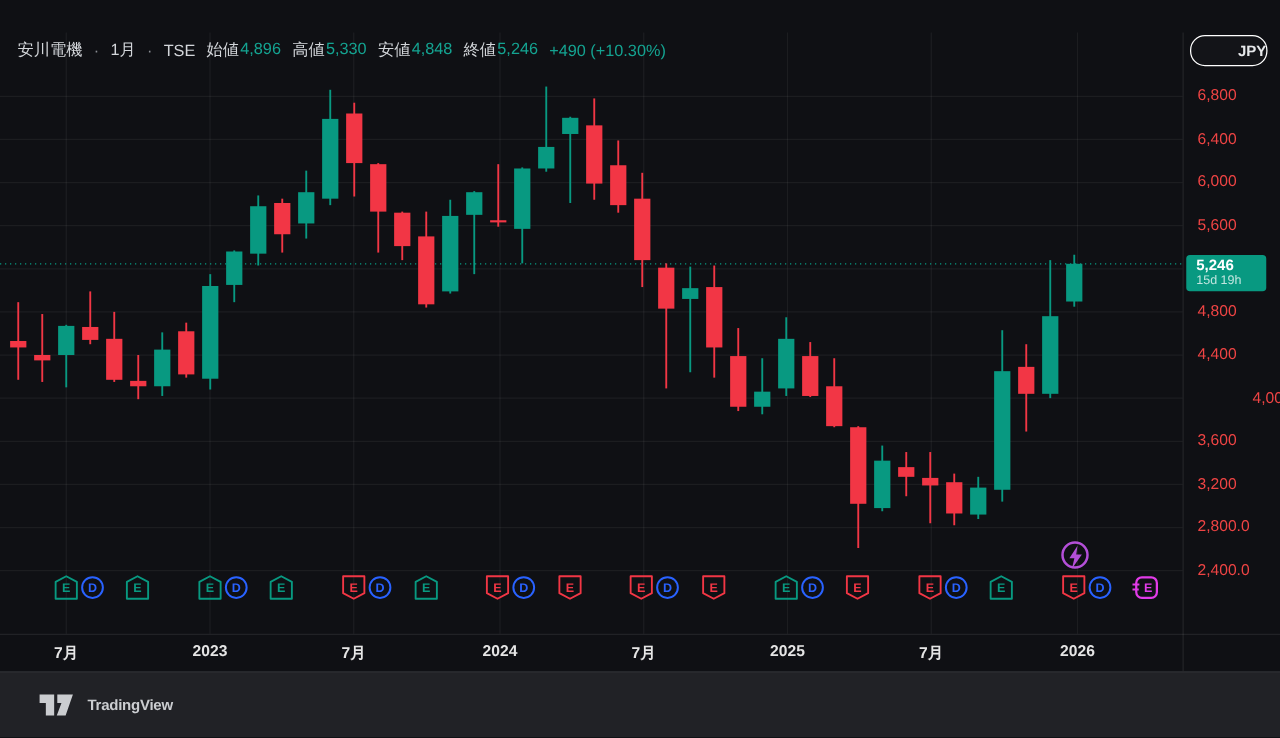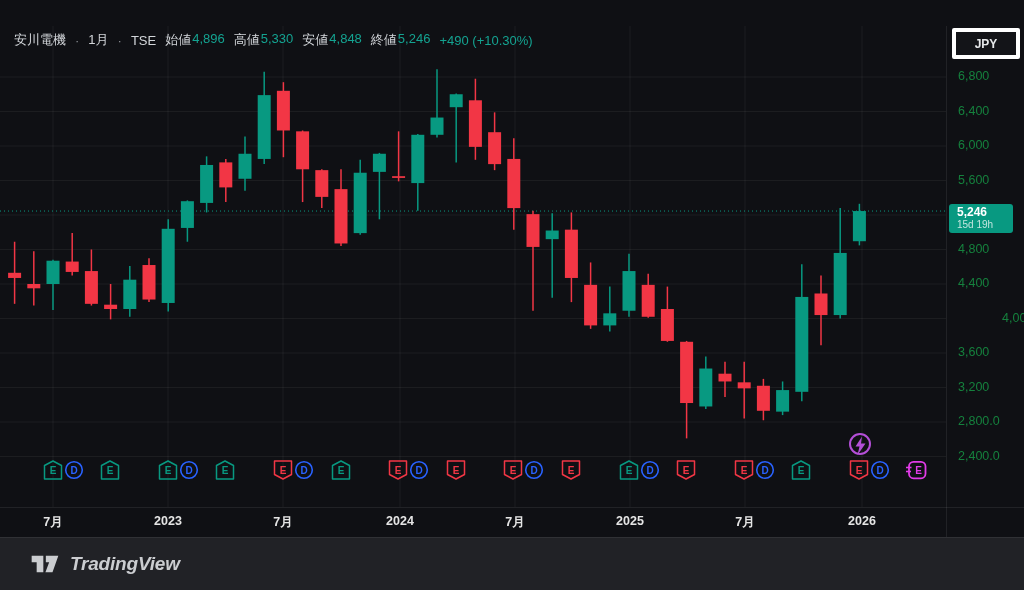--- a/index.html
+++ b/index.html
@@ -9,34 +9,34 @@
           border-bottom:1px solid rgba(255,255,255,0.05);display:flex;align-items:center;
           padding-left:14px;font-size:12px;font-weight:600;color:#e4e5e7;box-sizing:border-box;}
   .legend{position:absolute;top:31px;left:14px;display:flex;align-items:center;gap:9px;
           font-size:13px;font-weight:500;color:#d3d6da;z-index:5;white-space:nowrap;}
   .legend .sep{color:#8b8e94;}
   .fgroup{display:flex;gap:1px;text-align:center;}
   .teal{color:#14a391;}
   .chart-svg{position:absolute;top:0;left:0;z-index:1;}
   .vsep{position:absolute;left:946px;top:26px;width:1px;height:511px;background:rgba(255,255,255,0.08);z-index:2;}
   .hsep{position:absolute;left:0;top:507px;right:0;height:1px;background:rgba(255,255,255,0.08);z-index:2;}
-  .jpy-btn{position:absolute;left:952px;top:28px;width:60px;height:23px;border:4px solid #ffffff;
-           border-radius:2px;color:#e6e8ea;font-size:12px;font-weight:600;display:flex;align-items:center;
-           justify-content:center;z-index:6;background:rgba(255,255,255,0.02);}
+  .jpy-btn{position:absolute;left:952px;top:28px;width:60px;height:23px;border:1px solid #ffffff;
+           border-radius:12px;color:#e6e8ea;font-size:12px;font-weight:600;display:flex;align-items:center;
+           justify-content:flex-end;z-index:6;background:rgba(255,255,255,0.02);}
   .plabel{position:absolute;left:949px;top:204px;width:64px;height:29px;background:#089981;border-radius:3px;
           color:#fff;padding:2px 0 0 8px;box-sizing:border-box;z-index:6;}
   .plabel .p{font-size:12px;font-weight:600;line-height:13px;}
   .plabel .cd{font-size:10px;line-height:12px;color:rgba(255,255,255,0.75);}
   .price-labels,.time-labels{position:absolute;inset:0;z-index:4;pointer-events:none;}
-  .ptick{position:absolute;left:958px;font-size:12.5px;font-weight:500;color:#15803d;}
+  .ptick{position:absolute;left:958px;font-size:12.5px;font-weight:500;color:#ef4444;}
   .ttick{position:absolute;top:514px;width:48px;text-align:center;font-size:12.5px;font-weight:700;color:#e5e5e5;}
   .band{position:absolute;left:0;top:537px;width:100%;height:53px;background:#212226;
         border-top:1px solid rgba(255,255,255,0.07);display:flex;align-items:center;
         padding-left:30px;box-sizing:border-box;gap:10px;z-index:6;}
-  .band .tv-text{font-size:19px;font-weight:700;color:#cbcdd0;letter-spacing:-0.2px;font-style:italic;}
+  .band .tv-text{font-size:12px;font-weight:700;color:#cbcdd0;letter-spacing:-0.2px;}
 </style>
 </head>
 <body>
 
 <div class="stage">
 
 
   <svg id="chart-svg" class="chart-svg" width="1024" height="590" viewBox="0 0 1024 590">
       <line x1="0" y1="77" x2="946" y2="77" stroke="rgba(255,255,255,0.055)" stroke-width="1"></line>
       <line x1="0" y1="111.5" x2="946" y2="111.5" stroke="rgba(255,255,255,0.055)" stroke-width="1"></line>

